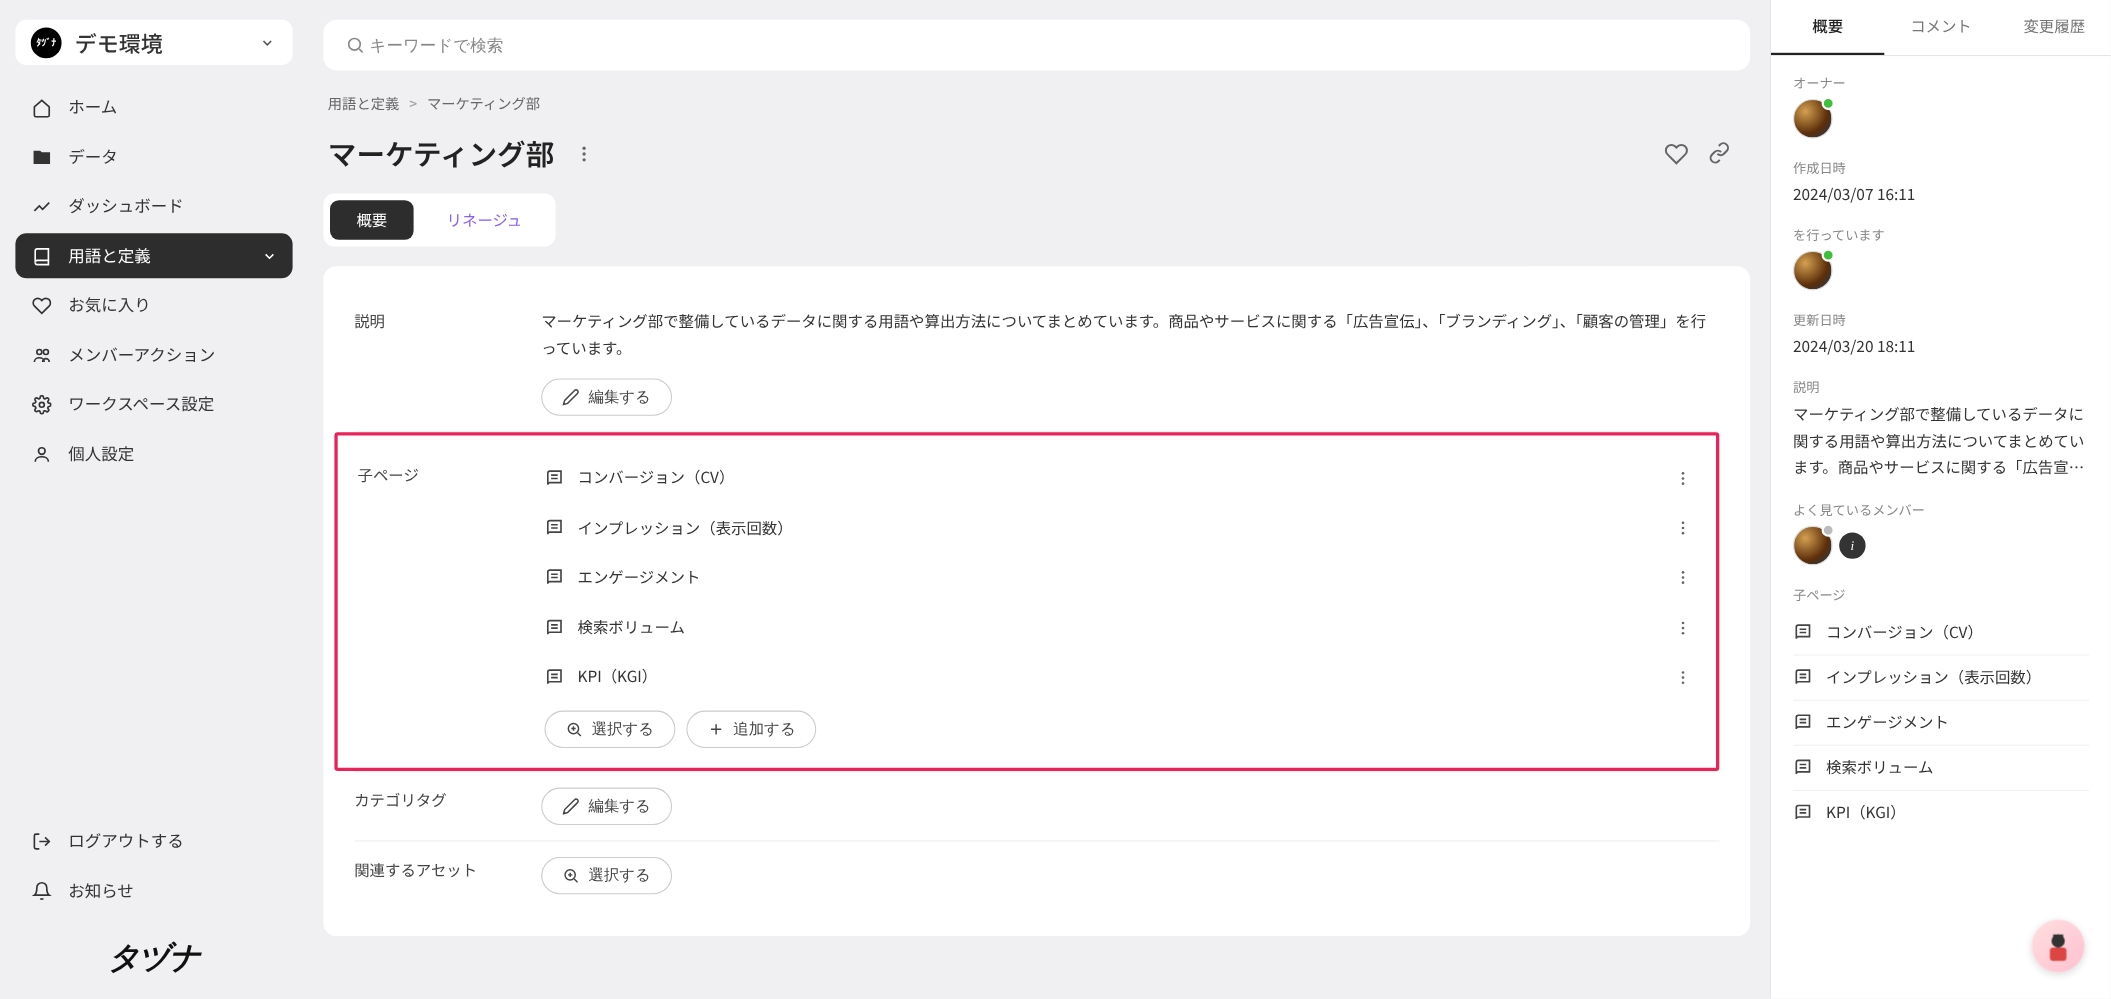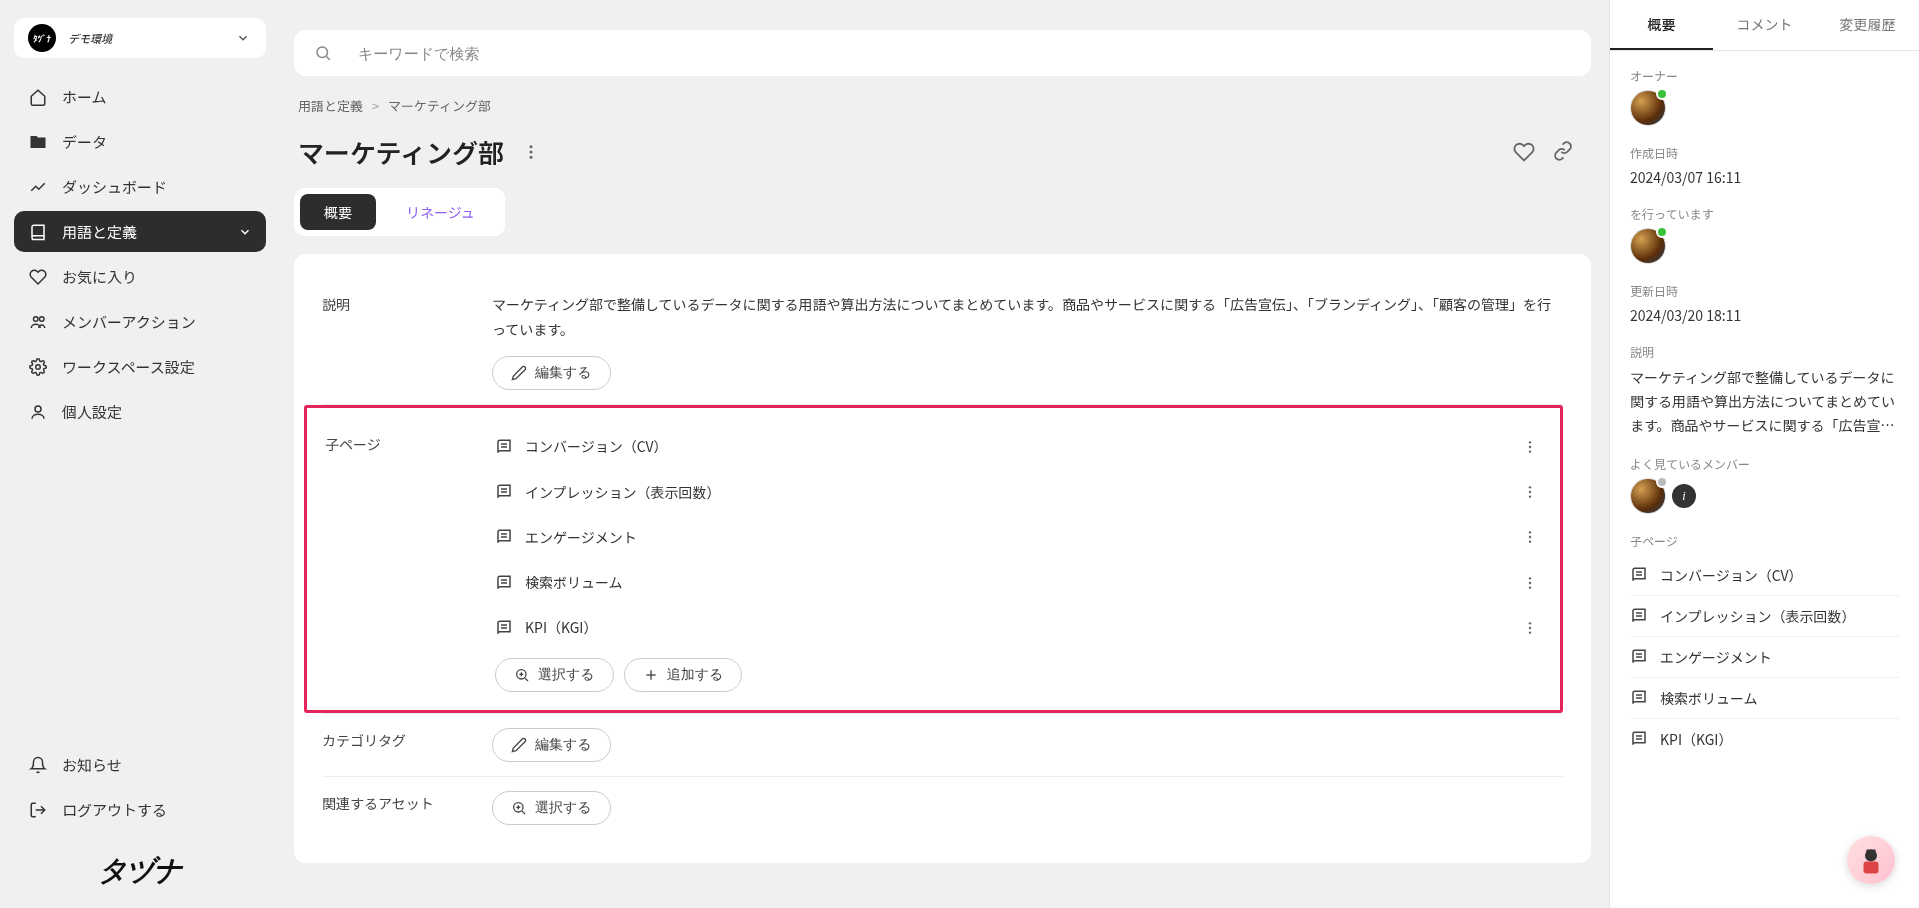--- a/index.html
+++ b/index.html
@@ -3,34 +3,34 @@
 <meta charset="utf-8">
 <style>
 * { box-sizing: border-box; margin: 0; padding: 0; }
 body { font-family: -apple-system, BlinkMacSystemFont, "Segoe UI", "Hiragino Sans", "Noto Sans JP", sans-serif; background: #f0f0f3; color: #1a1a1a; font-size: 14px; }
 .app { display: flex; height: 908px; width: 1919px; overflow: hidden; }
 
 
 .sidebar { width: 280px; background: #f0f0f3; display: flex; flex-direction: column; padding: 18px 14px; flex-shrink: 0; }
 .workspace-selector { display: flex; align-items: center; gap: 12px; padding: 6px 14px; background: #fff; border-radius: 10px; margin-bottom: 18px; }
 .workspace-logo { width: 28px; height: 28px; border-radius: 50%; background: #000; color:#fff; display:flex; align-items:center; justify-content:center; font-size:9px; font-weight:700; }
-.workspace-name { flex: 1; font-size: 11px; font-weight: 500; color: #333; font-style: italic; }
+.workspace-name { flex: 1; font-size: 20px; font-weight: 500; color: #333; }
 .chevron-down { width: 18px; height: 18px; display:flex; align-items:center; justify-content:center; color:#555; }
 .nav { flex: 1; }
 .nav-item { display: flex; align-items: center; gap: 14px; padding: 10px 14px; border-radius: 10px; margin-bottom: 4px; color: #333; cursor: pointer; font-size: 15px; }
 .nav-item.active { background: #2d2d2d; color: #fff; }
 .nav-item .icon { width: 20px; height: 20px; display:flex; align-items:center; justify-content:center; flex-shrink:0; }
 .nav-item .chev { margin-left: auto; }
 .sidebar-bottom { margin-top: auto; }
 .brand { text-align: center; padding-top: 18px; font-family: Liberation Serif, serif; }
 .brand-text { font-weight: 900; font-size: 28px; font-style: italic; letter-spacing: -1px; color:#111; }
 
 
 .main { flex: 1; display: flex; flex-direction: column; background: #f0f0f3; padding: 18px 18px 0 0; overflow: hidden; }
-.search-bar { background: #fff; border-radius: 12px; padding: 14px 20px; display: flex; align-items: center; gap: 26px; margin-bottom: 14px; margin-left: 14px; margin-top: 12px; }
+.search-bar { background: #fff; border-radius: 12px; padding: 14px 20px; display: flex; align-items: center; gap: 4px; margin-bottom: 14px; margin-left: 14px; }
 .search-bar input { border: none; outline: none; font-size: 15px; flex: 1; color: #333; background: transparent; }
 .search-bar input::placeholder { color: #888; }
 .breadcrumb { padding: 6px 0 10px 18px; font-size: 13px; color: #666; }
 .breadcrumb .sep { margin: 0 6px; color: #999; }
 .title-row { display: flex; align-items: center; padding: 8px 18px 18px 18px; gap: 18px; }
 .page-title { font-size: 26px; font-weight: 600; color: #222; }
 .title-more { color: #666; cursor:pointer; }
 .title-actions { margin-left: auto; display: flex; gap: 18px; color: #666; }
 .tabs-wrap { padding: 0 0 18px 14px; }
 .tabs { display: inline-flex; background: #fff; border-radius: 10px; padding: 6px; gap: 6px; }
@@ -165,35 +165,35 @@
             </svg>
           </span>
         <span>個人設定</span>
       </div>
     </nav>
 
     <div class="sidebar-bottom">
       <div class="nav-item">
         <span class="icon">
             <svg width="18" height="18" viewBox="0 0 24 24" fill="none" stroke="currentColor" stroke-width="2">
-              <path d="M18 8a6 6 0 1 0-12 0c0 7-3 9-3 9h18s-3-2-3-9"></path>
-              <path d="M13.73 21a2 2 0 0 1-3.46 0"></path>
-            </svg>
-          </span>
-        <span>お知らせ</span>
-      </div>
-      <div class="nav-item">
-        <span class="icon">
-            <svg width="18" height="18" viewBox="0 0 24 24" fill="none" stroke="currentColor" stroke-width="2">
               <path d="M9 21H5a2 2 0 0 1-2-2V5a2 2 0 0 1 2-2h4"></path>
               <polyline points="16 17 21 12 16 7"></polyline>
               <line x1="21" y1="12" x2="9" y2="12"></line>
             </svg>
           </span>
         <span>ログアウトする</span>
+      </div>
+      <div class="nav-item">
+        <span class="icon">
+            <svg width="18" height="18" viewBox="0 0 24 24" fill="none" stroke="currentColor" stroke-width="2">
+              <path d="M18 8a6 6 0 1 0-12 0c0 7-3 9-3 9h18s-3-2-3-9"></path>
+              <path d="M13.73 21a2 2 0 0 1-3.46 0"></path>
+            </svg>
+          </span>
+        <span>お知らせ</span>
       </div>
       <div class="brand">
         <span class="brand-text">タヅナ</span>
       </div>
     </div>
   </aside>
 
   <main class="main">
     <div class="search-bar">
       <span>

